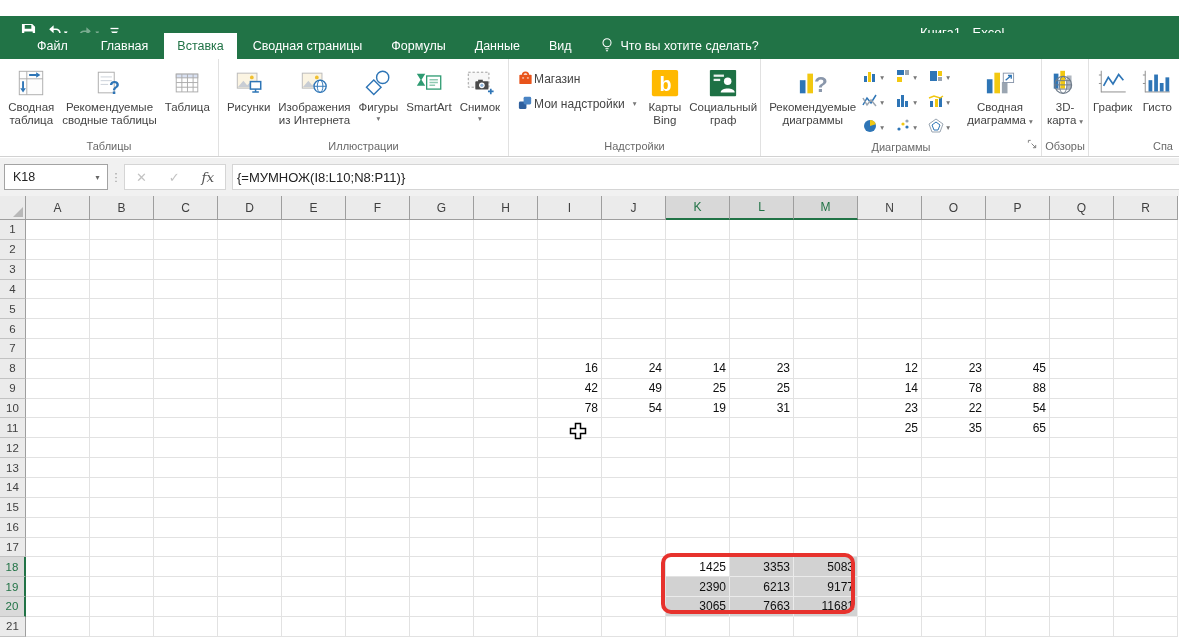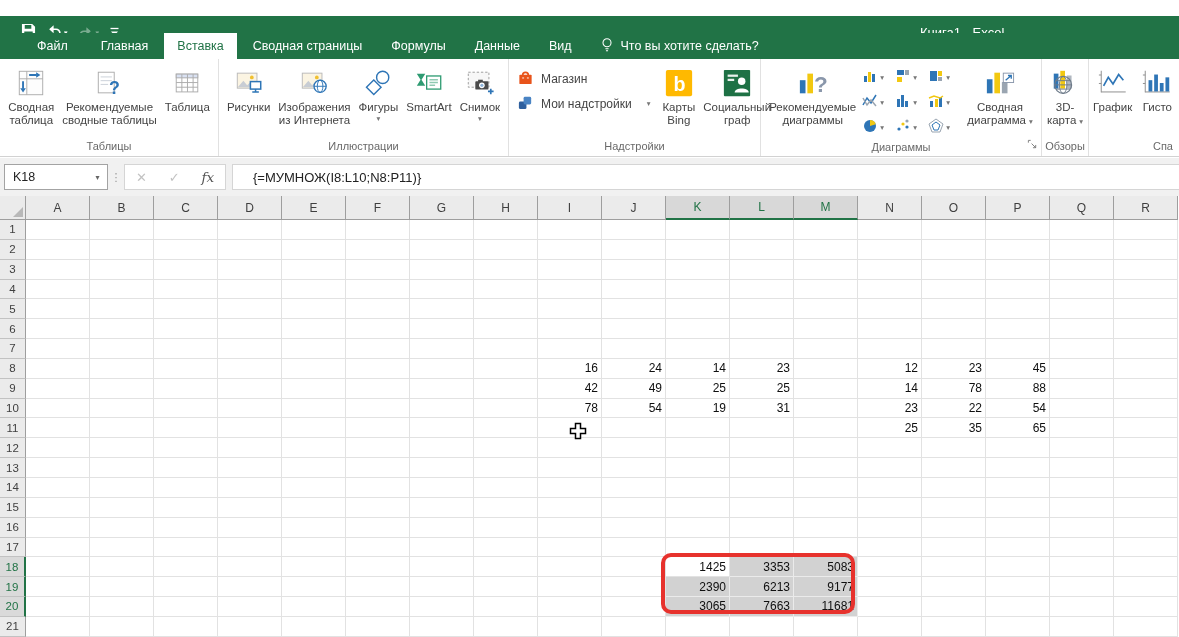--- a/index.html
+++ b/index.html
@@ -30,39 +30,39 @@
   .rgroup { position:relative; height:97px; border-right:1px solid #E1E1E1;
     display:flex; flex-direction:column; padding-top:3px; }
   .rg-content { flex:1; display:flex; justify-content:center; align-items:flex-start; }
   .rg-label { height:17px; line-height:15px; text-align:center; font-size:11px; color:#696969; white-space:nowrap; overflow:hidden; }
   .bigbtn { display:flex; flex-direction:column; align-items:center; padding:2px 4px 0; }
   .bicon { height:37px; display:flex; align-items:center; justify-content:center; }
   .blabel { font-size:11.5px; line-height:13px; color:#444; text-align:center; white-space:nowrap; }
   .darrow { font-size:7.5px; color:#777; }
   .blabel .darrow { margin-left:3px; }
   .smallcol { display:flex; flex-direction:column; justify-content:flex-start; padding:4px 2px 0 8px; }
-  .smallbtn { display:flex; align-items:center; gap:7px; height:25px; font-size:12px; color:#444; white-space:nowrap; }
+  .smallbtn { display:flex; align-items:center; height:25px; font-size:12px; color:#444; white-space:nowrap; }
   .minigrid { display:grid; grid-template-columns:repeat(3,33px); grid-auto-rows:25px; margin:3px 2px 0; }
   .mini { display:flex; align-items:center; gap:2px; }
   .dlauncher { position:absolute; right:3px; bottom:2px; }
 
   
   .fbar { position:absolute; top:158px; left:0; right:0; height:38px; background:#F1F1F1;
     display:flex; align-items:center; }
   .namebox { margin-left:4px; width:104px; height:26px; background:#fff; border:1px solid #a3a3a3;
     display:flex; align-items:center; font-size:12.5px; color:#222; padding-left:8px; }
   .nb-arrow { margin-left:auto; width:19px; align-self:stretch; display:flex; align-items:center;
     justify-content:center; color:#666; font-size:8px; }
   .fdots { width:16px; text-align:center; color:#9a9a9a; font-size:11px; }
   .fbtns { width:102px; height:26px; background:#fff; border:1px solid #D5D5D5;
     display:flex; align-items:center; justify-content:space-around; }
   .fcancel,.fenter { color:#C2C2C2; font-size:13px; font-weight:bold; }
   .fxicon { font-family:"DejaVu Serif","Liberation Serif",serif; font-style:italic; font-size:13.5px; color:#555; }
   .ffield { flex:1; height:26px; background:#fff; border:1px solid #D5D5D5; border-right:none;
-    margin-left:6px; display:flex; align-items:center; padding-left:20px; font-size:13px; color:#222; }
+    margin-left:6px; display:flex; align-items:center; padding-left:4px; font-size:13px; color:#222; }
 
   
   .sheet { position:absolute; top:196px; left:0; width:1179px; bottom:0; background:#fff; overflow:hidden; }
   .ch-row { display:flex; height:24px; }
   .corner { width:26px; background:#EBEBEB; border-right:1px solid #9E9E9E; border-bottom:1px solid #9E9E9E; position:relative; }
   .corner::after { content:''; position:absolute; right:2px; bottom:2px;
     border-left:10px solid transparent; border-bottom:10px solid #B8B8B8; }
   .ch { width:64px; background:#EBEBEB; border-right:1px solid #9E9E9E; border-bottom:1px solid #9E9E9E;
     font-size:12px; color:#3F3F3F; display:flex; align-items:center; justify-content:center; }
   .ch.sel { background:#D8D8D8; color:#217346; border-bottom:2px solid #217346; }

